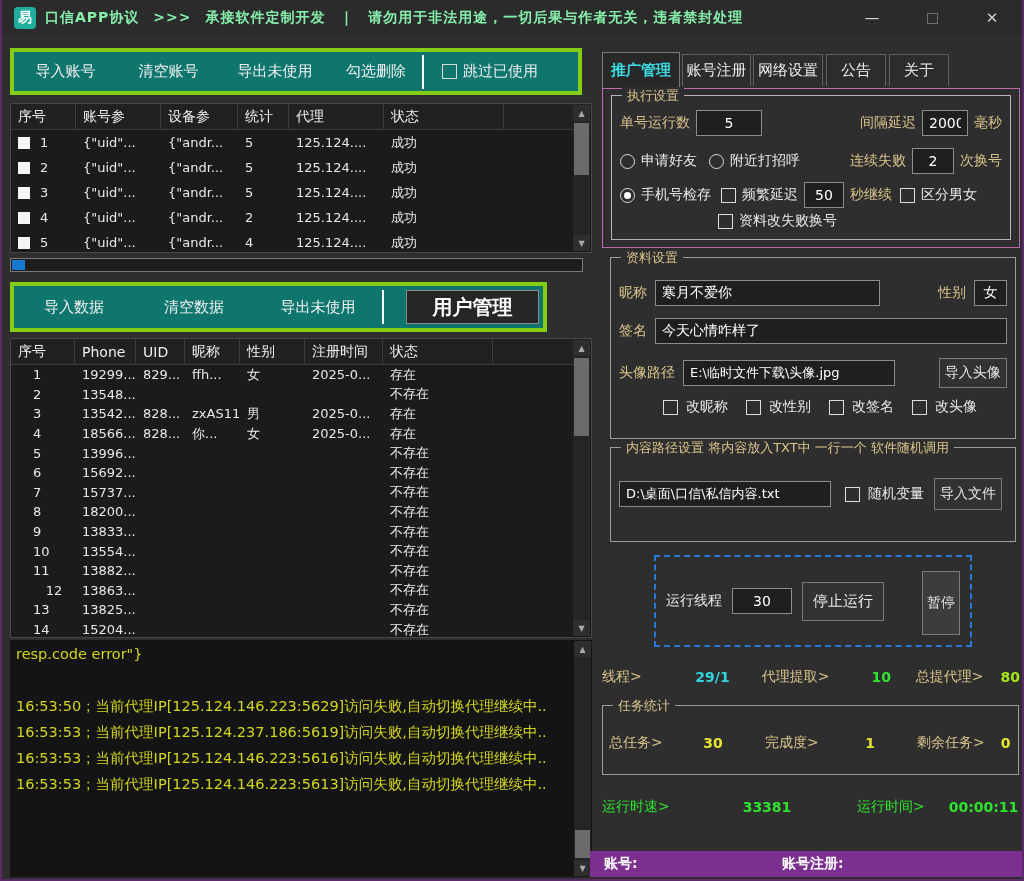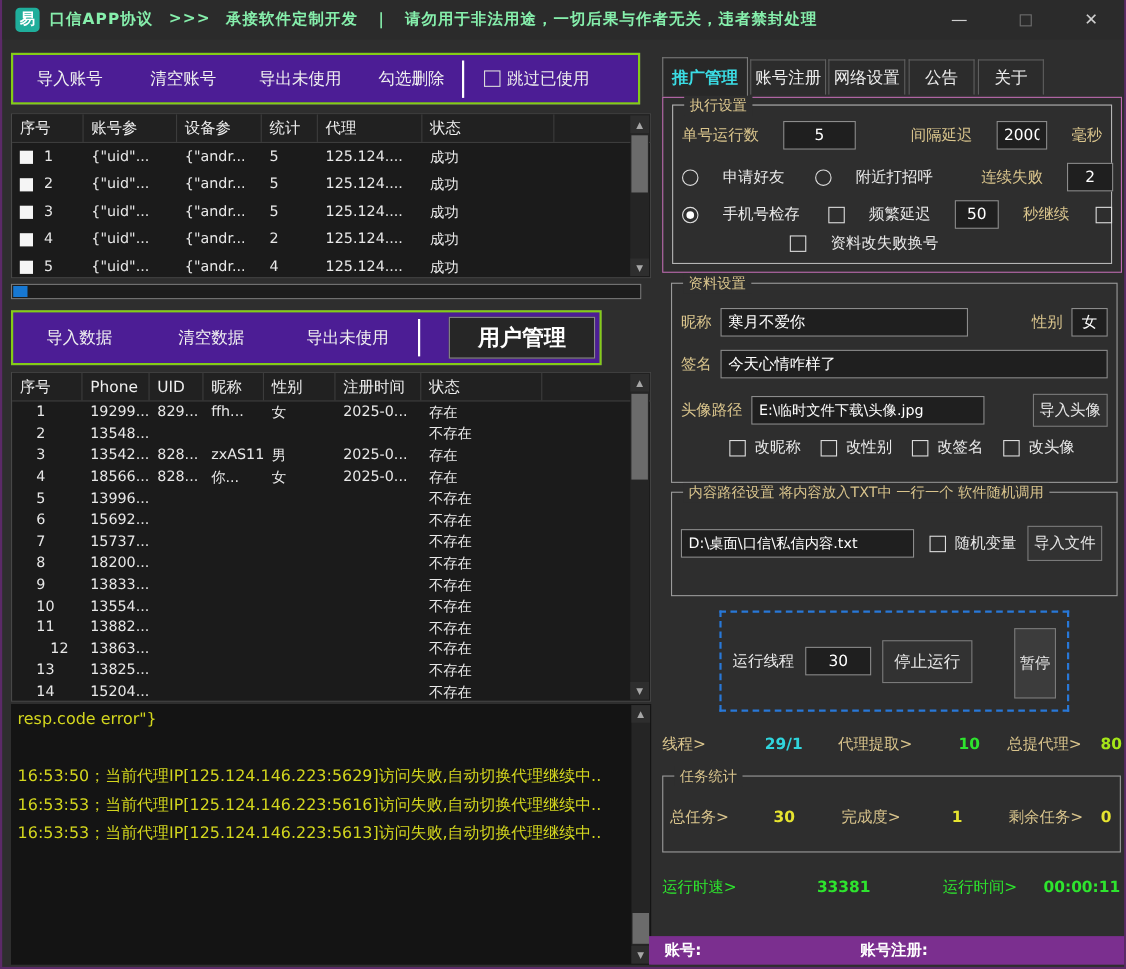--- a/index.html
+++ b/index.html
@@ -33,21 +33,21 @@
   .fset .legend { position:absolute; top:-9px; left:10px; background:#2e2e2e; padding:0 5px; font-size:13px; color:#d9c48c; white-space:nowrap; }
 
   
   .vscroll { position:absolute; right:1px; top:1px; bottom:1px; width:17px; background:#252525; }
   .vs-up,.vs-down { position:absolute; left:0; width:100%; height:16px; color:#a8a8a8; font-size:8px;
                     display:flex; align-items:center; justify-content:center; background:#2e2e2e; }
   .vs-up { top:0; } .vs-down { bottom:0; }
   .vs-thumb { position:absolute; left:1px; width:15px; background:#6b6b6b; }
 
   
-  .btnbar { position:absolute; background:#4c1d95; border:2px solid #84cc16; display:flex; align-items:center; }
+  .btnbar { position:absolute; background:#0f766e; border:4px solid #84cc16; display:flex; align-items:center; }
   #btnbar1 { left:8px; top:48px; width:572px; height:47px; }
   #btnbar2 { left:8px; top:282px; width:537px; height:50px; }
   .tbtn { font-size:15px; color:#f0f0f0; text-align:center; }
   .vdivider { width:2px; height:34px; background:#ffffff; flex:none; }
   .skip-grp { display:flex; align-items:center; gap:6px; margin-left:18px; font-size:15px; }
   #user-mgmt-box { position:absolute; right:4px; top:4px; bottom:4px; width:133px; border:1px solid #8a8a8a;
                    display:flex; align-items:center; justify-content:center; font-size:20px; font-weight:bold; color:#fff; background:#262626; }
 
   .dtable { position:absolute; background:#1b1b1b; border:1px solid #474747; font-size:13px; }
   #table1 { left:8px; top:103px; width:582px; height:150px; }
@@ -76,21 +76,21 @@
               color:#d3d61e; font-size:14.5px; line-height:20px; font-weight:500; }
   .log-line { min-height:20px; margin-bottom:6px; word-break:break-all; }
 
   
   .tab { position:absolute; top:54px; height:32px; background:#2c2c2c; border:1px solid #5f5f5f; border-bottom:none;
          display:flex; align-items:center; justify-content:center; font-size:15px; color:#ededed; }
   .tab.active { top:52px; height:36px; color:#3bdce4; background:#282828; border-color:#7a7a7a; font-weight:bold; }
   #tabpage { position:absolute; left:600px; top:88px; width:418px; height:160px; border:1px solid #bd6bb0; }
 
   #exec-fs { left:609px; top:95px; width:400px; height:145px; border-color:#b5b5b5; }
-  .exec-row { position:absolute; left:8px; right:8px; display:flex; align-items:center; gap:22px; font-size:14px; }
+  .exec-row { position:absolute; left:8px; right:8px; display:flex; align-items:center; gap:6px; font-size:14px; }
   .lab { color:#d9c48c; white-space:nowrap; }
   .wlab { color:#e8e8e8; white-space:nowrap; }
 
   #profile-fs { left:608px; top:257px; width:406px; height:182px; }
   .pf-row { position:absolute; left:8px; right:8px; display:flex; align-items:center; gap:8px; font-size:14px; }
 
   #content-fs { left:608px; top:447px; width:406px; height:95px; }
 
   #runbox { position:absolute; left:652px; top:555px; width:318px; height:92px; border:2px dashed #2878d8; }
   #runbox .inner { position:absolute; left:10px; top:0; bottom:0; right:8px; display:flex; align-items:center; gap:10px; }
@@ -372,20 +372,21 @@
       <div class="vs-thumb" style="top:18px;height:78px;"></div>
       <div class="vs-down">▼</div>
     </div>
   </div>
 
   <div id="log">
     <div id="log-body">
         <div class="log-line">resp.code error"}</div>
         <div class="log-line"></div>
         <div class="log-line">16:53:50；当前代理IP[125.124.146.223:5629]访问失败,自动切换代理继续中..</div>
+        <div class="log-line">16:53:53；当前代理IP[125.124.237.186:5619]访问失败,自动切换代理继续中..</div>
         <div class="log-line">16:53:53；当前代理IP[125.124.146.223:5616]访问失败,自动切换代理继续中..</div>
         <div class="log-line">16:53:53；当前代理IP[125.124.146.223:5613]访问失败,自动切换代理继续中..</div>
       </div>
     <div class="vscroll">
       <div class="vs-up">▲</div>
       <div class="vs-thumb" style="bottom:18px;height:28px;"></div>
       <div class="vs-down">▼</div>
     </div>
   </div>
 

